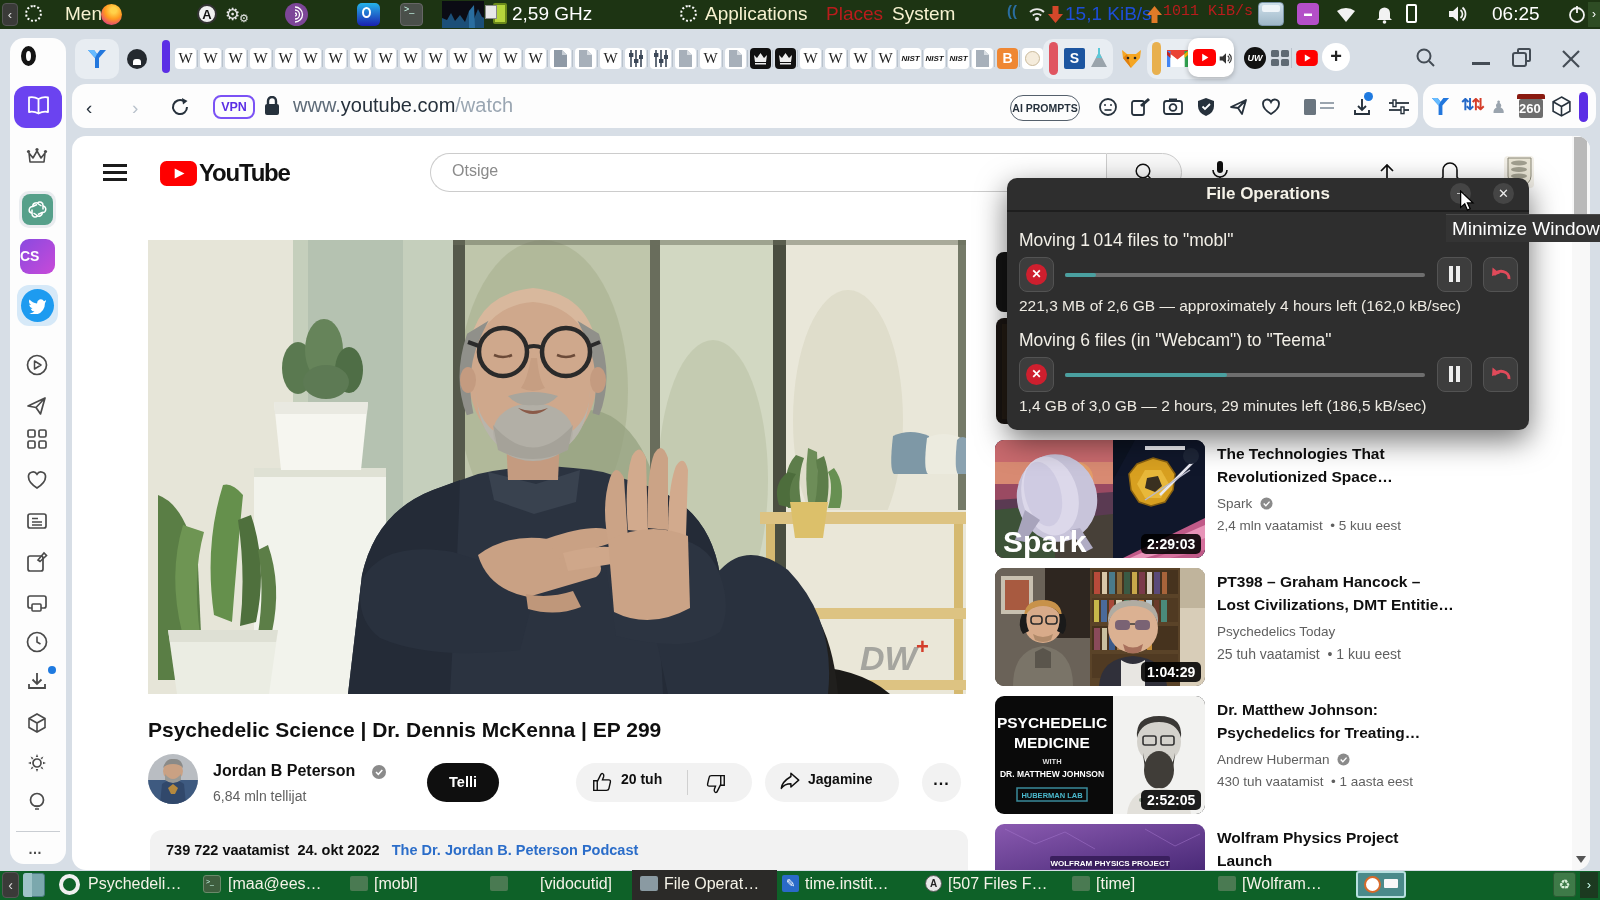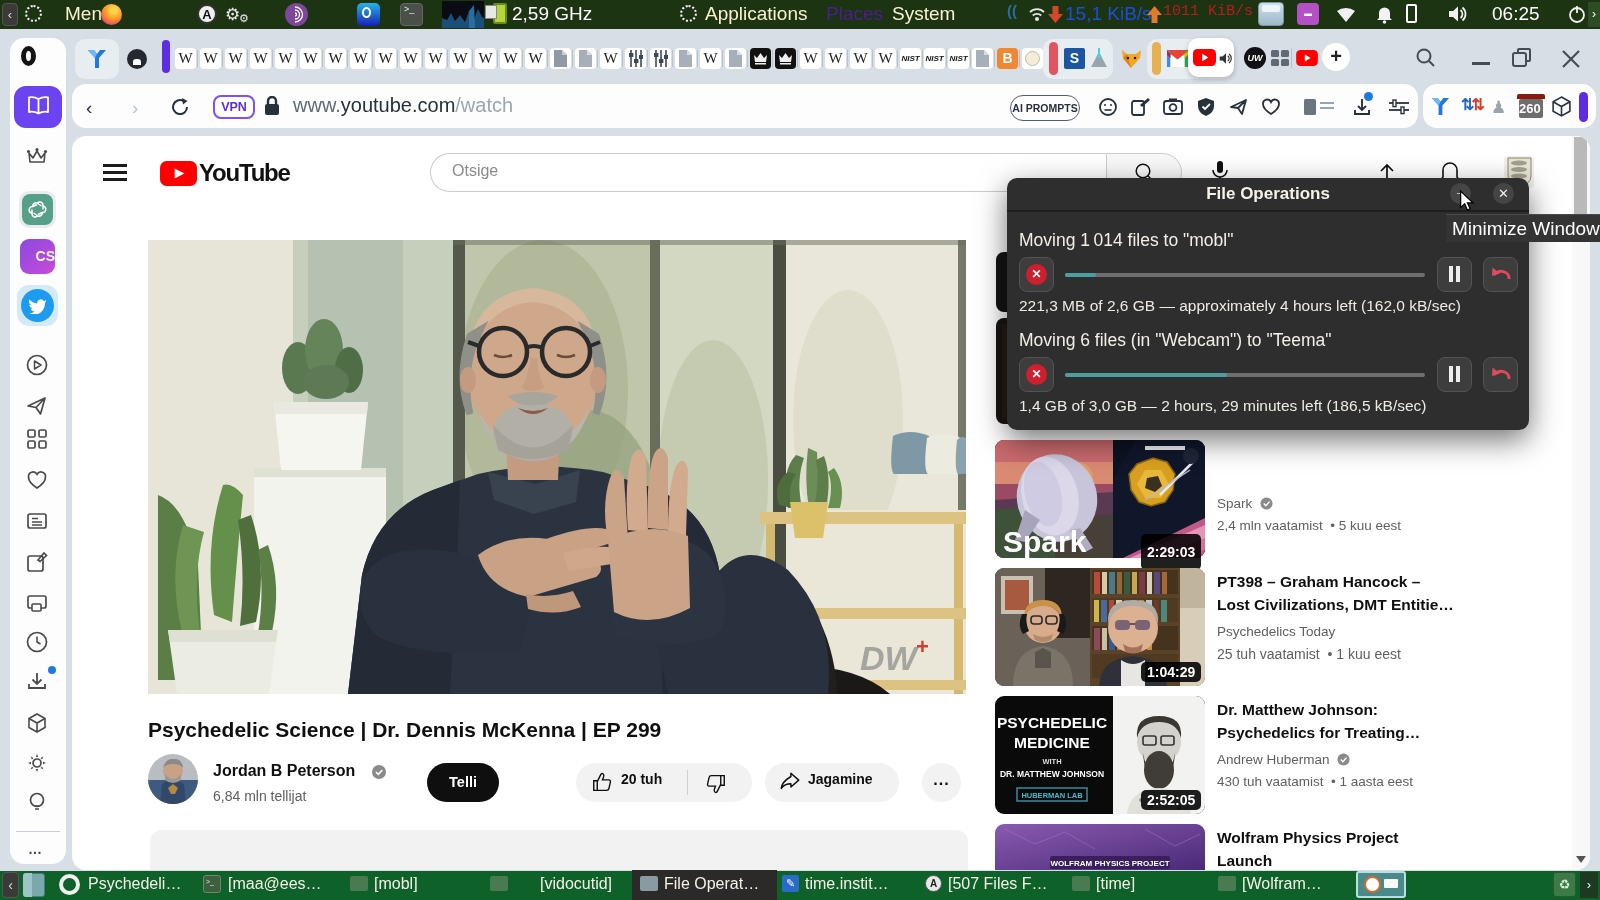--- a/index.html
+++ b/index.html
@@ -29,21 +29,21 @@
 <svg class="abs" style="left:442px;top:1px;" width="42" height="27">
       <rect width="42" height="27" fill="#0b0b14"></rect>
       <path d="M0 27 L0 17 L5 19 L9 12 L13 20 L18 14 L23 21 L27 10 L32 18 L36 8 L40 16 L45 18 L49 6 L54 15 L58 17 L63 9 L67 16 L71 18 L76 12 L76 27 Z" fill="#1b4f78"></path>
       <path d="M27 10 L32 4 L33 27 L27 27 Z" fill="#2a6ea0"></path>
     </svg>
 <div class="abs" style="left:493px;top:3px;width:14px;height:21px;background:#b6d53c;border:2px solid #6b8a1a;border-radius:2px;"></div>
 <div class="abs" style="left:485px;top:5px;width:12px;height:14px;background:#e8e8e8;border:1px solid #888;"></div>
 <div class="abs" style="left:512px;top:3px;color:#fff;font-size:19px;">2,59 GHz</div>
 <div class="abs" style="left:680px;top:5px;width:17px;height:17px;border-radius:50%;border:2.5px dotted #fff;"></div>
 <div class="abs" style="left:705px;top:3px;color:#f7f2d0;font-size:19px;">Applications</div>
-<div class="abs" style="left:826px;top:3px;color:#4c1d95;font-size:19px;">Places</div>
+<div class="abs" style="left:826px;top:3px;color:#b91c1c;font-size:19px;">Places</div>
 <div class="abs" style="left:892px;top:3px;color:#f7f2d0;font-size:19px;">System</div>
 <div class="abs" style="left:1007px;top:2px;color:#2a6ea0;font-size:15px;font-weight:bold;">((</div>
 <svg class="abs" style="left:1028px;top:6px;" width="18" height="16" viewBox="0 0 18 16">
       <g fill="none" stroke="#e8e8e8" stroke-width="1.8">
         <path d="M2 6 A10 10 0 0 1 16 6"></path>
         <path d="M4.8 9.5 A6 6 0 0 1 13.2 9.5"></path>
       </g>
       <circle cx="9" cy="13" r="2" fill="#e8e8e8"></circle>
     </svg>
 <svg class="abs" style="left:1048px;top:6px;" width="15" height="17">
@@ -399,21 +399,21 @@
       <g fill="none" stroke="#fff" stroke-width="1.5">
         <path d="M9.5 3 A3.2 3.2 0 0 1 15 5.5 L15 9.5"></path>
         <path d="M15 6 A3.2 3.2 0 0 1 14 12.5 L10 14.5"></path>
         <path d="M14 12 A3.2 3.2 0 0 1 8.5 15 L5.5 13"></path>
         <path d="M9.5 16 A3.2 3.2 0 0 1 4 13.5 L4 9.5"></path>
         <path d="M4 13 A3.2 3.2 0 0 1 5 6.5 L9 4.5"></path>
         <path d="M5 7 A3.2 3.2 0 0 1 10.5 4 L13.5 6"></path>
       </g>
     </svg>
 <div class="abs" style="left:20px;top:239px;width:35px;height:35px;background:linear-gradient(135deg,#8a4ae0,#c84ad8);border-radius:9px;"></div>
-<div class="abs" style="left:20px;top:239px;width:35px;height:47px;color:#fff;font-size:14px;font-weight:bold;text-align:right;line-height:35px;">CS</div>
+<div class="abs" style="left:20px;top:239px;width:35px;height:47px;color:#fff;font-size:14px;font-weight:bold;text-align:left;line-height:35px;">CS</div>
 <div class="abs" style="left:17px;top:285px;width:41px;height:41px;background:#d6e9f8;border-radius:12px;"></div>
 <div class="abs" style="left:21px;top:289px;width:33px;height:33px;background:#1d9bf0;border-radius:50%;"></div>
 <svg class="abs" style="left:28px;top:298px;" width="19" height="16" viewBox="0 0 19 16">
       <path d="M18 2 Q17 3 16 3.3 Q14.5 0.5 11.5 1.5 Q9 2.5 9 5.5 Q4.5 5 1.5 1.5 Q0 5 3 7 Q2 7 1 6.5 Q1.5 9.5 4.5 10.5 Q3.5 11 2.5 10.8 Q3.5 13.5 6.5 13.5 Q3.5 15.8 0.5 15 Q10 19 15 12 Q17 9 17 5 Q18 4 18 2 Z" fill="#fff"></path>
     </svg>
 <svg class="abs" style="left:26px;top:354px;" width="22" height="22" viewBox="0 0 22 22">
       <circle cx="11" cy="11" r="9.5" fill="none" stroke="#4a4a4a" stroke-width="1.7"></circle>
       <path d="M8.5 7 L15 11 L8.5 15 Z" fill="none" stroke="#4a4a4a" stroke-width="1.5" stroke-linejoin="round"></path>
     </svg>
 <svg class="abs" style="left:26px;top:395px;" width="22" height="22" viewBox="0 0 22 22">
@@ -636,20 +636,21 @@
           <path d="M2 10 L6 10 L6 21 L2 21 Z M6 11 L10 3 Q11 1 12.5 2 Q14 3 13.3 5.5 L12 9 L19 9 Q21.5 9 21 11.5 L19.3 19 Q19 21 16.5 21 L6 21" fill="none" stroke="#0f0f0f" stroke-width="1.6"></path>
         </g>
       </svg>
 <div class="abs" style="left:693px;top:627px;width:134px;height:39px;background:#f2f2f2;border-radius:20px;"></div>
 <svg class="abs" style="left:707px;top:635px;" width="22" height="22" viewBox="0 0 24 24">
         <path d="M13 6 L13 2.5 L21.5 10 L13 17.5 L13 14 Q6 14 2.5 19 Q3 12 13 6 Z" fill="none" stroke="#0f0f0f" stroke-width="1.6" stroke-linejoin="round"></path>
       </svg>
 <div class="abs" style="left:736px;top:635px;font-size:14px;font-weight:bold;color:#0f0f0f;">Jagamine</div>
 <div class="abs" style="left:850px;top:627px;width:39px;height:39px;background:#f2f2f2;border-radius:50%;color:#0f0f0f;font-size:16px;font-weight:bold;text-align:center;line-height:34px;letter-spacing:1px;">...</div>
 <div class="abs" style="left:78px;top:694px;width:818px;height:40px;background:#f2f2f2;border-radius:12px 12px 0 0;"></div>
+<div class="abs" style="left:94px;top:706px;font-size:14.5px;font-weight:bold;color:#0f0f0f;">739 722 vaatamist&nbsp;&nbsp;24. okt 2022&nbsp;&nbsp;&nbsp;<span style="color:#2b6dc9;font-weight:bold;">The Dr. Jordan B. Peterson Podcast</span></div>
 <div class="abs" style="left:924px;top:116px;width:90px;height:60px;background:#141414;border-radius:8px;"></div>
 <div class="abs" style="left:924px;top:182px;width:90px;height:106px;background:#1a1512;border-radius:8px;"></div>
 <div class="abs" style="left:930px;top:188px;width:60px;height:95px;background:#241c14;"></div>
 <svg class="abs" style="left:923px;top:304px;border-radius:9px;" width="210" height="118" viewBox="0 0 210 118">
 <rect width="210" height="118" fill="#131b2e"></rect>
 <rect x="0" y="0" width="118" height="118" fill="#8a3a58"></rect>
 <rect x="0" y="0" width="118" height="38" fill="#c96a6e"></rect>
 <rect x="0" y="22" width="118" height="22" fill="#d88a72"></rect>
 <circle cx="82" cy="38" r="9" fill="#f5d87a"></circle>
 <circle cx="82" cy="38" r="16" fill="#f0b060" opacity="0.5"></circle>
@@ -669,21 +670,22 @@
 <path d="M160 118 L210 98 L210 110 L175 118 Z" fill="#d4709c"></path>
 <path d="M158 18 L172 22 L180 34 L178 50 L170 62 L156 66 L144 62 L136 50 L134 34 L142 24 Z" fill="#d8a020" stroke="#8a6210" stroke-width="1.5"></path>
 <path d="M150 30 L166 30 L174 44 L166 58 L150 58 L142 44 Z" fill="#e8b83a"></path>
 <path d="M152 38 L163 36 L167 46 L160 52 L150 48 Z" fill="#3a3020"></path>
 <line x1="165" y1="55" x2="200" y2="20" stroke="#e8e8f0" stroke-width="2.5"></line>
 <line x1="150" y1="60" x2="195" y2="30" stroke="#b8b8c8" stroke-width="1.5"></line>
 <rect x="150" y="6" width="40" height="4" fill="#f0f0f5"></rect>
 <circle cx="196" cy="16" r="8" fill="#1e2638"></circle>
 <text x="8" y="112" font-size="30" font-weight="bold" fill="#fff" font-family="Liberation Sans,sans-serif">Spark</text>
 </svg>
-<div class="abs" style="left:1069px;top:398px;padding:10px 6px;background:rgba(0,0,0,0.88);border-radius:5px;color:#fff;font-size:14px;font-weight:bold;">2:29:03</div>
+<div class="abs" style="left:1069px;top:398px;padding:2px 6px;background:rgba(0,0,0,0.88);border-radius:5px;color:#fff;font-size:14px;font-weight:bold;">2:29:03</div>
+<div class="abs" style="left:1145px;top:306px;width:230px;font-size:15.5px;font-weight:bold;color:#0f0f0f;line-height:23px;">The Technologies That Revolutionized Space…</div>
 <div class="abs" style="left:1145px;top:360px;font-size:13.5px;color:#606060;">Spark&nbsp; <svg style="vertical-align:-2px;" width="13" height="13" viewBox="0 0 14 14">
           <circle cx="7" cy="7" r="6.5" fill="#8a8a8a"></circle>
           <path d="M4 7 L6.3 9.3 L10.3 5" fill="none" stroke="#fff" stroke-width="1.5"></path>
         </svg></div>
 <div class="abs" style="left:1145px;top:382px;font-size:13.5px;color:#606060;">2,4 mln vaatamist&nbsp; • 5 kuu eest</div>
 <svg class="abs" style="left:923px;top:432px;border-radius:9px;" width="210" height="118" viewBox="0 0 210 118">
 <rect width="210" height="118" fill="#3a3026"></rect>
 <rect x="0" y="0" width="95" height="118" fill="#6a6258"></rect>
 <rect x="6" y="8" width="32" height="38" fill="#c8c0b0"></rect>
 <rect x="10" y="12" width="24" height="30" fill="#a85a40"></rect>

